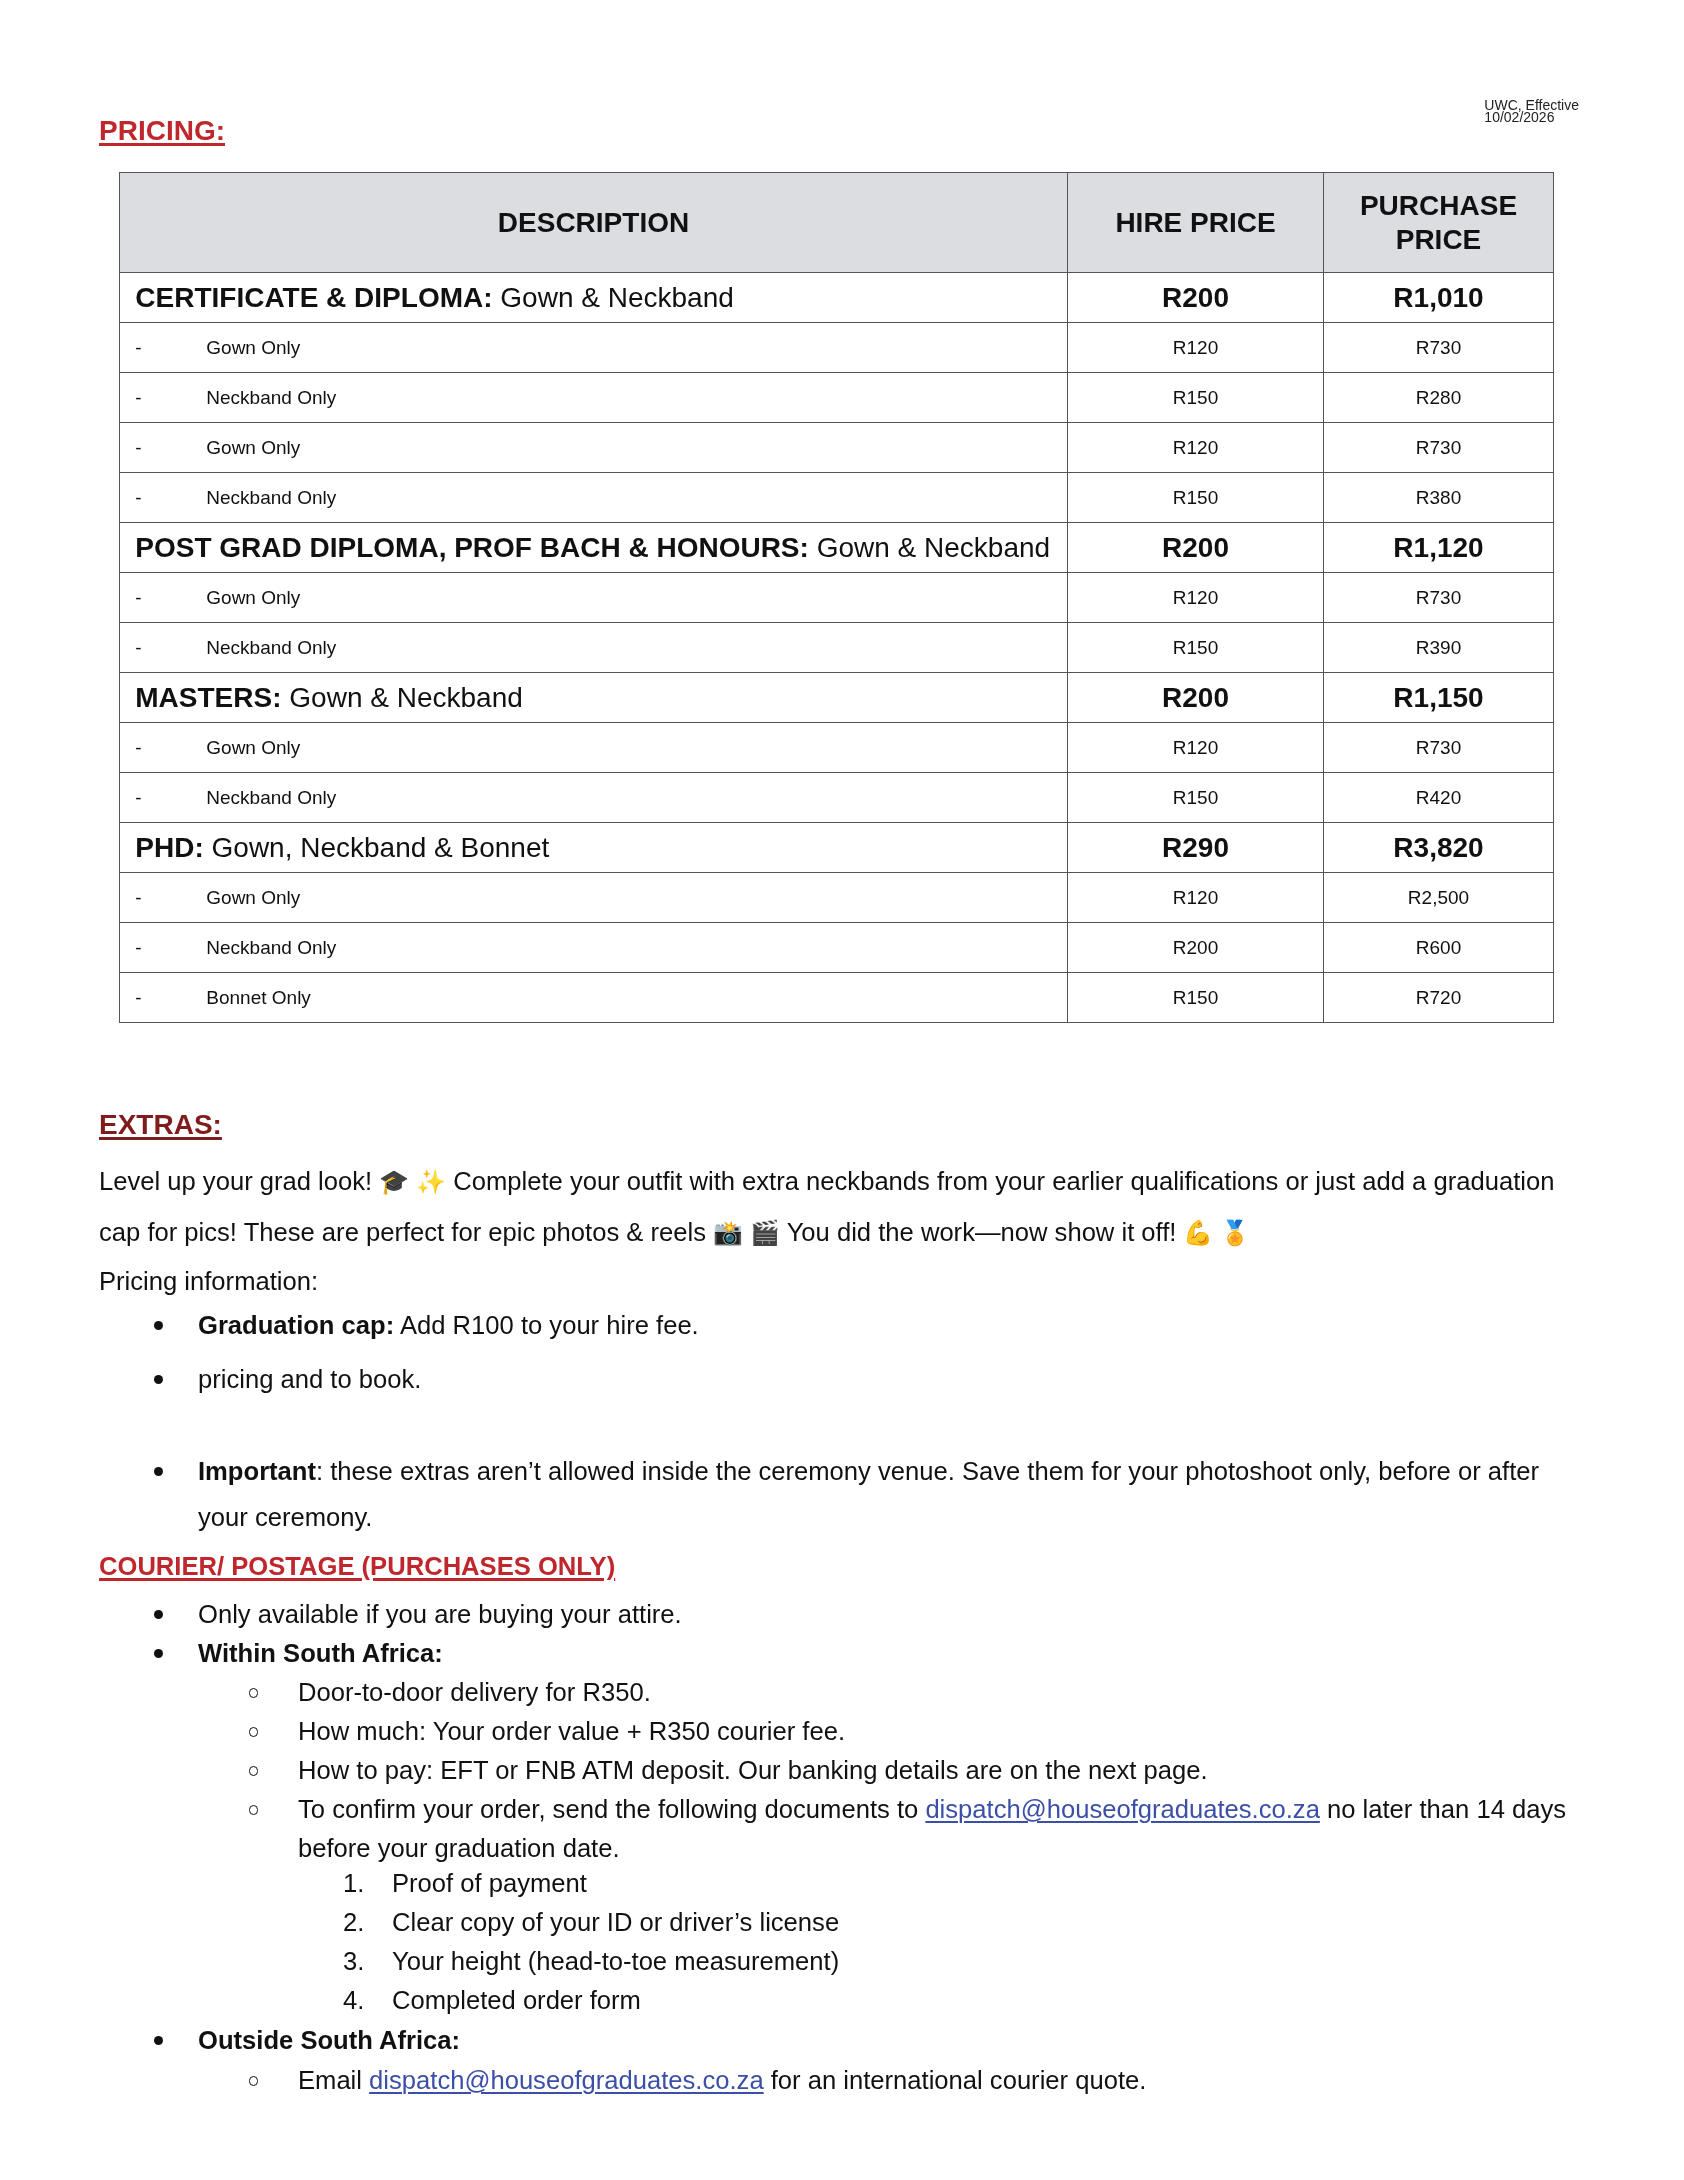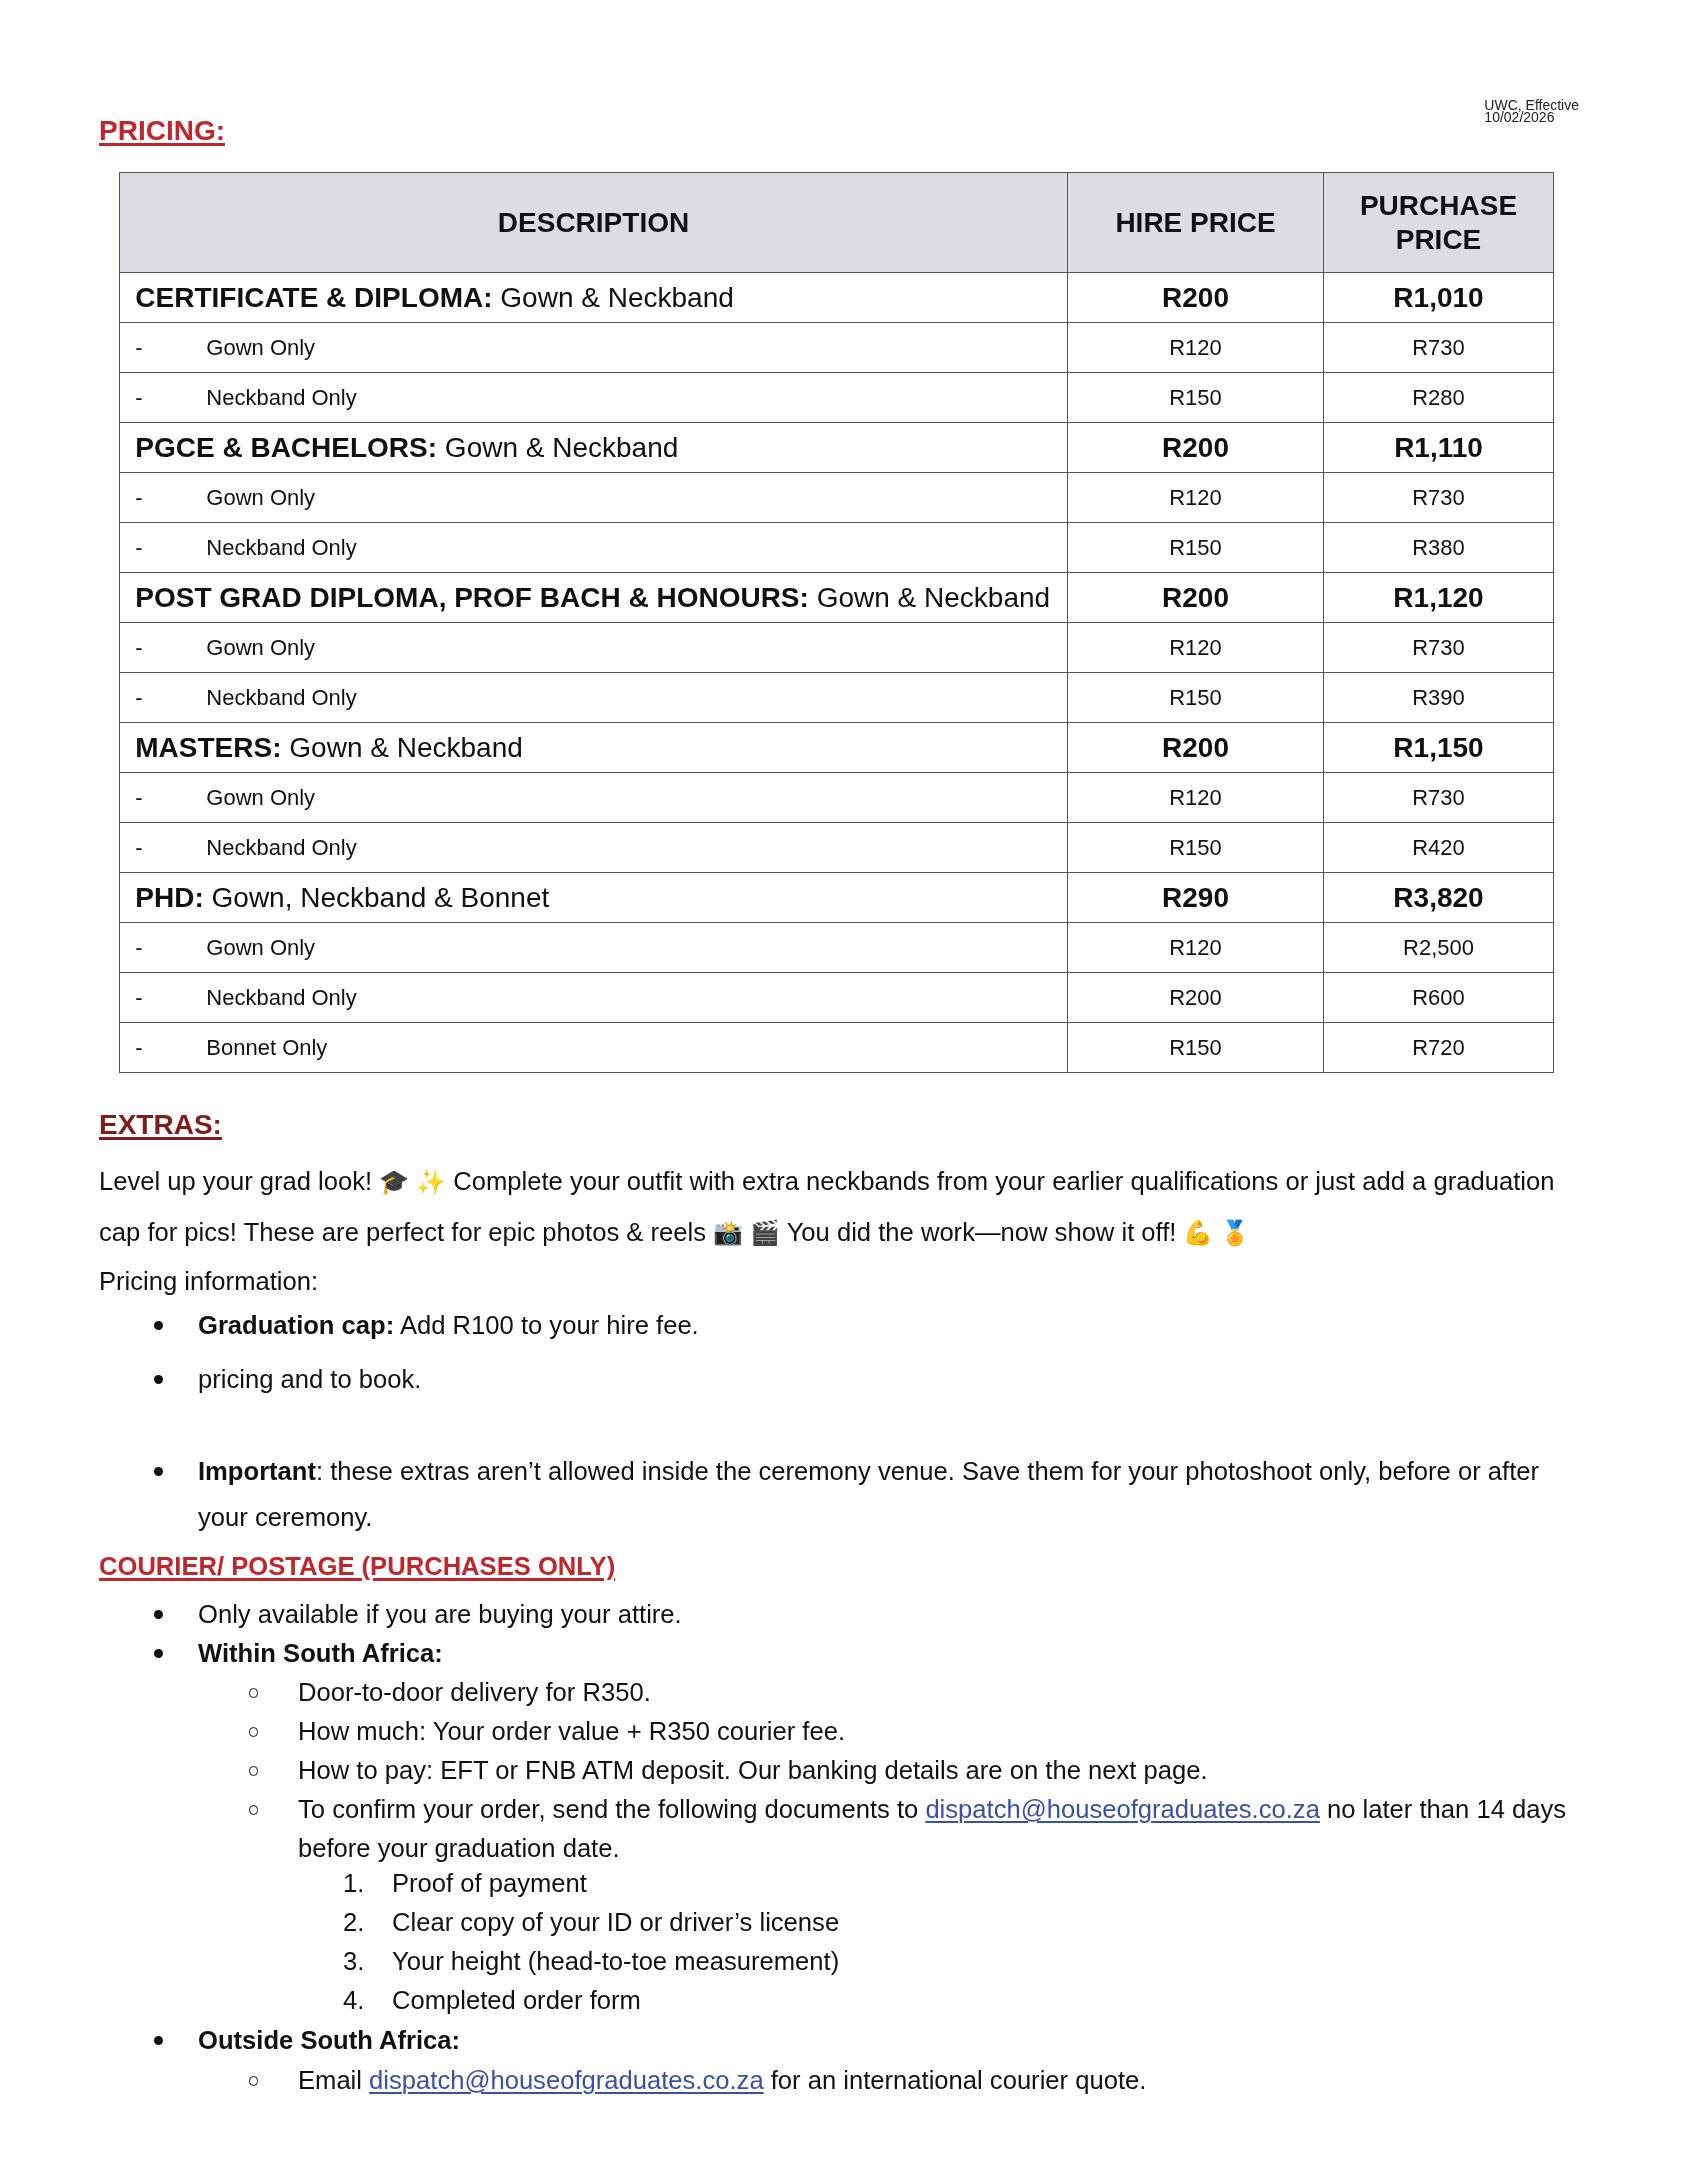--- a/index.html
+++ b/index.html
@@ -21,21 +21,21 @@
   .h-black {
     font-weight: bold; color: #7f1d1d; text-decoration: underline;
     text-decoration-thickness: 2.6px; text-underline-offset: 3.4px;
     white-space: nowrap;
   }
   table.price {
     position: absolute; left: 119px; top: 172px; width: 1434px;
     border-collapse: collapse; table-layout: fixed;
   }
   table.price td, table.price th {
-    border: 1.7px solid #555; padding: 0; height: 49px; font-size: 22px;
+    border: 1.7px solid #555; padding: 0; height: 49px; font-size: 19px;
   }
   table.price th {
     background: #dcdde0; height: 99px; font-weight: bold; font-size: 28px;
     line-height: 34px; text-align: center;
   }
   .col-desc { width: 948px; }
   .col-hire { width: 256px; }
   .col-purch { width: 230px; }
   td.desc { padding-left: 15.3px !important; text-align: left; white-space: nowrap; }
   td.num { text-align: center; }
@@ -95,25 +95,20 @@
     <td class="desc"><span class="dash">-</span><span>Gown Only</span></td>
     <td class="num">R120</td>
     <td class="num">R730</td>
   </tr>
   <tr>
     <td class="desc"><span class="dash">-</span><span>Neckband Only</span></td>
     <td class="num">R150</td>
     <td class="num">R280</td>
   </tr>
 
-  <tr class="group">
-    <td class="desc"><span class="grp-bold">PGCE &amp; BACHELORS:</span><span> Gown &amp; Neckband</span></td>
-    <td class="num">R200</td>
-    <td class="num">R1,110</td>
-  </tr>
   <tr>
     <td class="desc"><span class="dash">-</span><span>Gown Only</span></td>
     <td class="num">R120</td>
     <td class="num">R730</td>
   </tr>
   <tr>
     <td class="desc"><span class="dash">-</span><span>Neckband Only</span></td>
     <td class="num">R150</td>
     <td class="num">R380</td>
   </tr>

